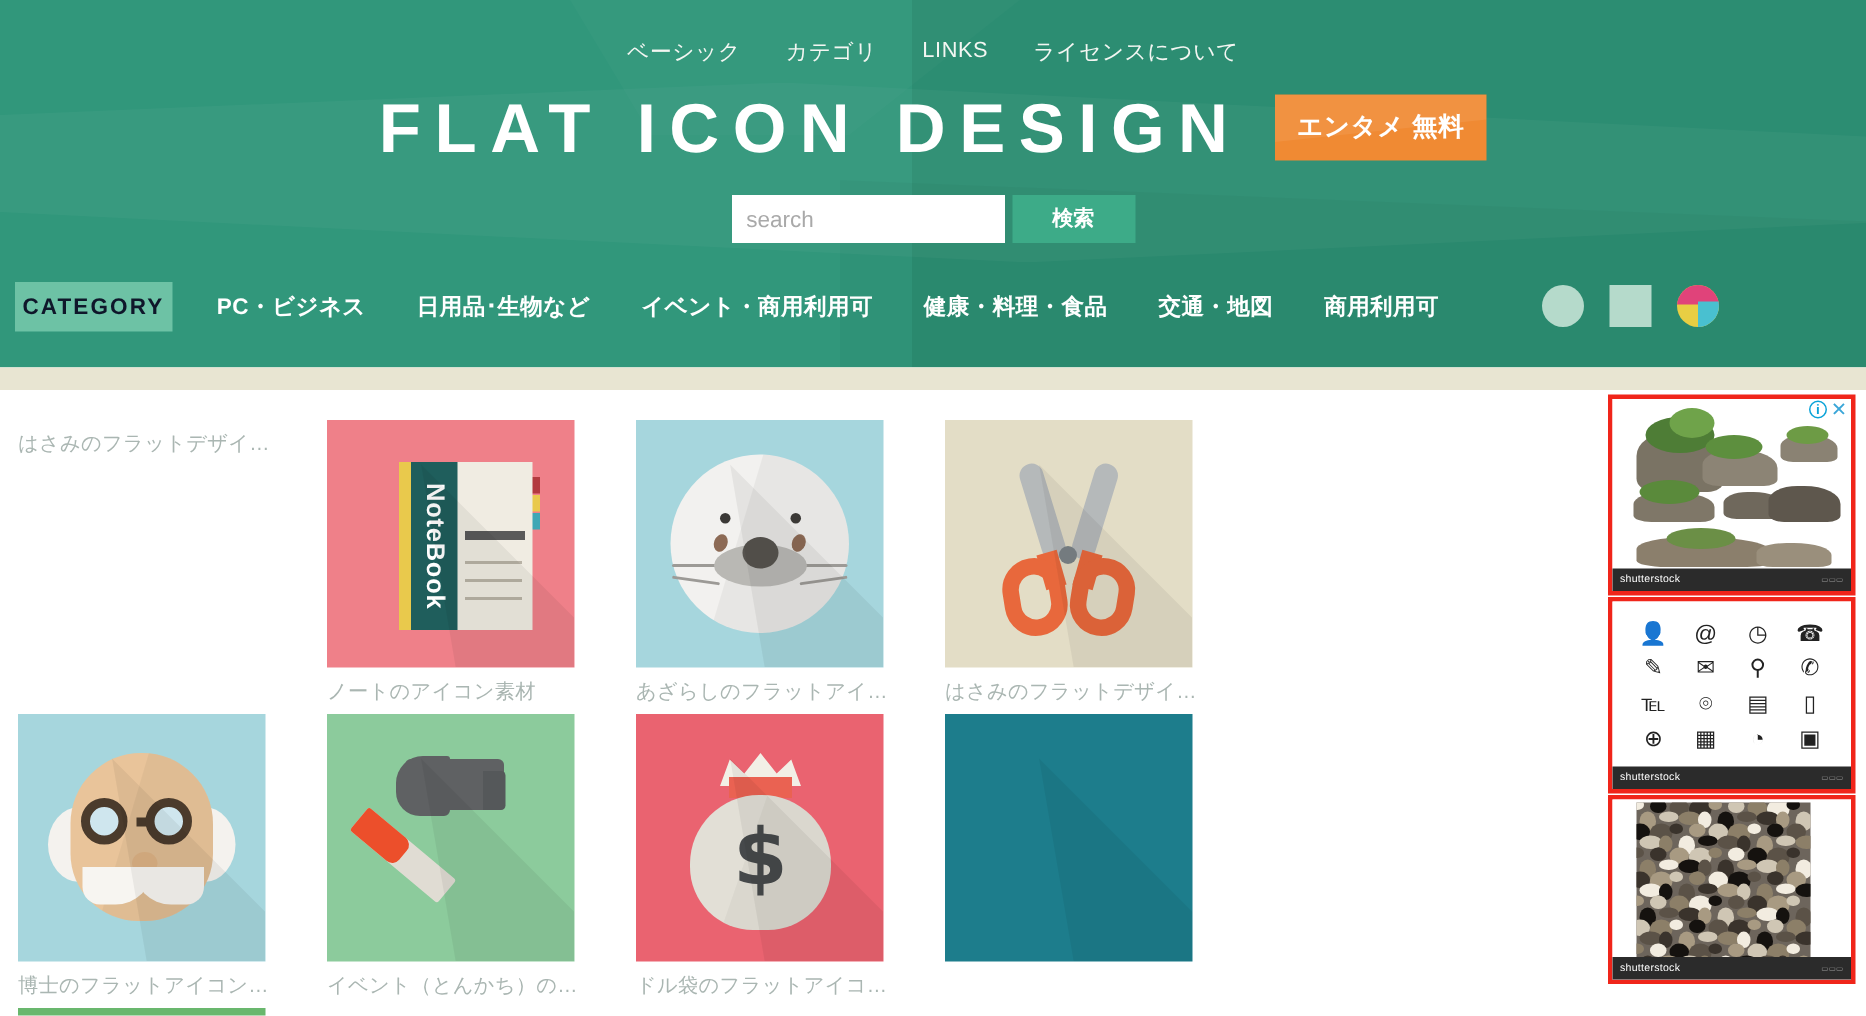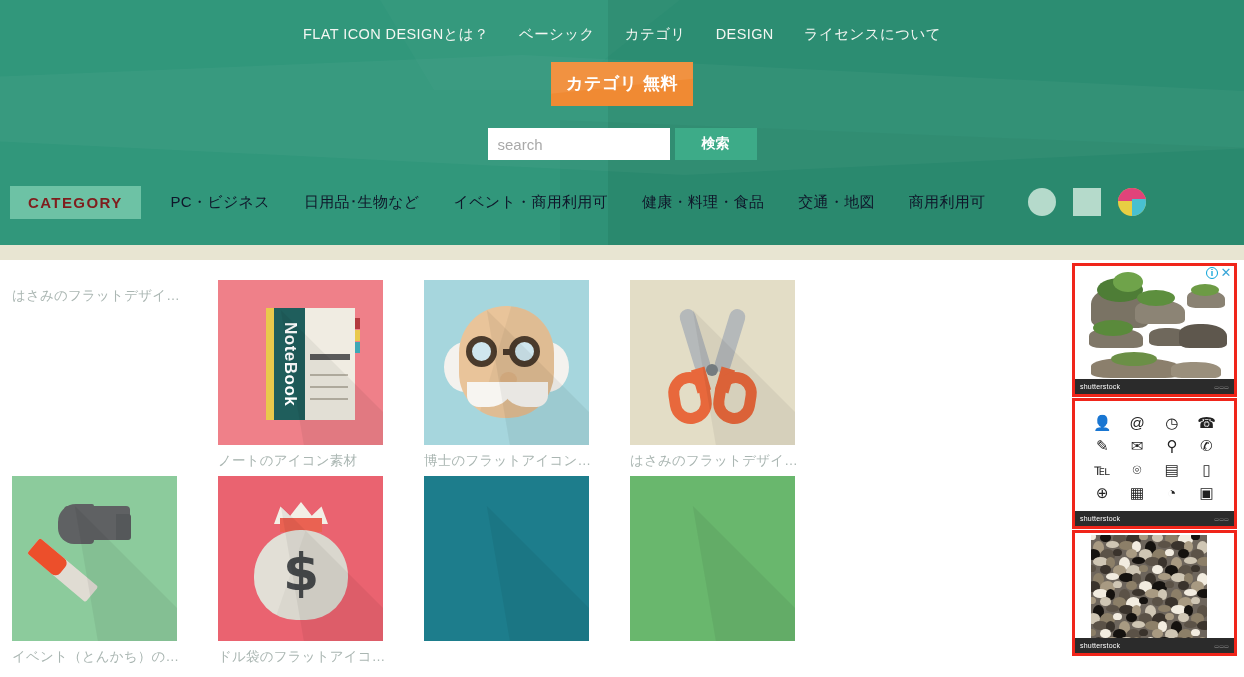--- a/index.html
+++ b/index.html
@@ -118,29 +118,29 @@
   
   .catbar {
     position: relative; z-index: 5;
     display: flex; align-items: center;
     margin-top: 23px;
     padding-left: 10px;
     height: 38px;
   }
   .cat-label {
     background: #6dc2a5;
-    color: #7f1d1d;
+    color: #0f172a;
     font-size: 15px; font-weight: 700; letter-spacing: 1.4px;
-    padding: 9px 18px;
+    padding: 9px 5px;
     line-height: 1;
     cursor: pointer;
   }
   .cat-items { display: flex; align-items: center; gap: 34px; margin-left: 30px; }
   .cat-items a {
-    color: #0f172a; font-size: 15px; font-weight: 400;
+    color: #ffffff; font-size: 15px; font-weight: 700;
     text-decoration: none; white-space: nowrap; cursor: pointer;
     letter-spacing: .3px;
   }
   .shape-toggles {
     display: flex; align-items: center; gap: 17px;
     margin-left: auto; margin-right: 98px;
   }
   .tog { width: 28px; height: 28px; cursor: pointer; }
   .tog-circle { border-radius: 50%; background: #b5dacb; }
   .tog-square { background: #b5dacb; }
@@ -335,30 +335,30 @@
 <body>
 
 <div class="header">
   <div class="hdr-shape shape-a"></div>
   <div class="hdr-shape shape-b"></div>
   <div class="hdr-shape shape-c"></div>
   <div class="hdr-shape shape-d"></div>
   <div class="hdr-shape shape-e"></div>
 
   <nav class="topnav">
-    <a>FLAT ICON DESIGNとは？</a>
     <a>ベーシック</a>
     <a>カテゴリ</a>
-    <a>DESIGN</a>
+    <a>LINKS</a>
     <a>ライセンスについて</a>
   </nav>
 
   <div class="logo-row">
+    <div class="logo">FLAT ICON DESIGN</div>
     <div class="badge">
-      <span>カテゴリ 無料</span>
+      <span>エンタメ 無料</span>
     </div>
   </div>
 
   <div class="search-row">
     <input class="search-input" type="text" placeholder="search" style="">
     <button class="search-btn">検索</button>
   </div>
 
   <div class="catbar">
     <div class="cat-label">CATEGORY</div>
@@ -405,54 +405,74 @@
             <div class="el nb-l0"></div>
             <div class="el nb-l" style="top:94px"></div>
             <div class="el nb-l" style="top:106px"></div>
             <div class="el nb-l" style="top:118px"></div>
           </div>
           <div class="lshadow"></div>
         </div>
         <div class="caption">ノートのアイコン素材</div>
       </div>
 
+      <div class="card">
+        <div class="thumb" style="background:#a6d6dd">
+          <div class="art">
+            <div class="el sl-head"></div>
+              <div class="el sl-shade"></div>
+            <div class="el sl-eye" style="left:56px;top:62px"></div>
+            <div class="el sl-eye" style="left:103px;top:62px"></div>
+            <div class="el sl-cheek" style="left:52px;top:76px"></div>
+            <div class="el sl-cheek" style="left:104px;top:76px"></div>
+            <div class="el wk" style="left:24px;top:96px;width:32px"></div>
+            <div class="el wk" style="left:24px;top:106px;width:32px;transform:rotate(8deg)"></div>
+            <div class="el wk" style="left:109px;top:96px;width:32px"></div>
+            <div class="el wk" style="left:109px;top:106px;width:32px;transform:rotate(-8deg)"></div>
+            <div class="el sl-muzzle"></div>
+            <div class="el sl-nose"></div>
+          </div>
+          <div class="lshadow"></div>
+        </div>
+        <div class="caption">あざらしのフラットアイ…</div>
+      </div>
+
+      <div class="card">
+        <div class="thumb" style="background:#e3ddc6">
+          <div class="art">
+            <div class="el sc-b1"></div>
+              <div class="el sc-b2"></div>
+            <div class="el sc-c1"></div>
+              <div class="el sc-c2"></div>
+            <div class="el sc-h1"></div>
+              <div class="el sc-h2"></div>
+            <div class="el sc-pin"></div>
+          </div>
+          <div class="lshadow"></div>
+        </div>
+        <div class="caption">はさみのフラットデザイ…</div>
+      </div>
 
       <div class="card">
         <div class="thumb" style="background:#a6d6dd">
           <div class="art">
             <div class="el pf-hairL"></div>
               <div class="el pf-hairR"></div>
             <div class="el pf-face"></div>
               <div class="el pf-shade"></div>
             <div class="el pf-nose"></div>
             <div class="el pf-bridge"></div>
             <div class="el pf-gl" style="left:42px;top:56px"></div>
             <div class="el pf-gl" style="left:85px;top:56px"></div>
             <div class="el pf-m1"></div>
               <div class="el pf-m2"></div>
           </div>
           <div class="lshadow"></div>
         </div>
         <div class="caption">博士のフラットアイコン…</div>
-      </div>
-
-      <div class="card">
-        <div class="thumb" style="background:#e3ddc6">
-          <div class="art">
-            <div class="el sc-b1"></div>
-              <div class="el sc-b2"></div>
-            <div class="el sc-c1"></div>
-              <div class="el sc-c2"></div>
-            <div class="el sc-h1"></div>
-              <div class="el sc-h2"></div>
-            <div class="el sc-pin"></div>
-          </div>
-          <div class="lshadow"></div>
-        </div>
-        <div class="caption">はさみのフラットデザイ…</div>
       </div>
 
       <div class="card">
         <div class="thumb" style="background:#8ccb9c">
           <div class="art">
             <div class="el hm-handle"></div>
             <div class="el hm-grip"></div>
             <div class="el hm-claw"></div>
             <div class="el hm-head"></div>
             <div class="el hm-tip"></div>

